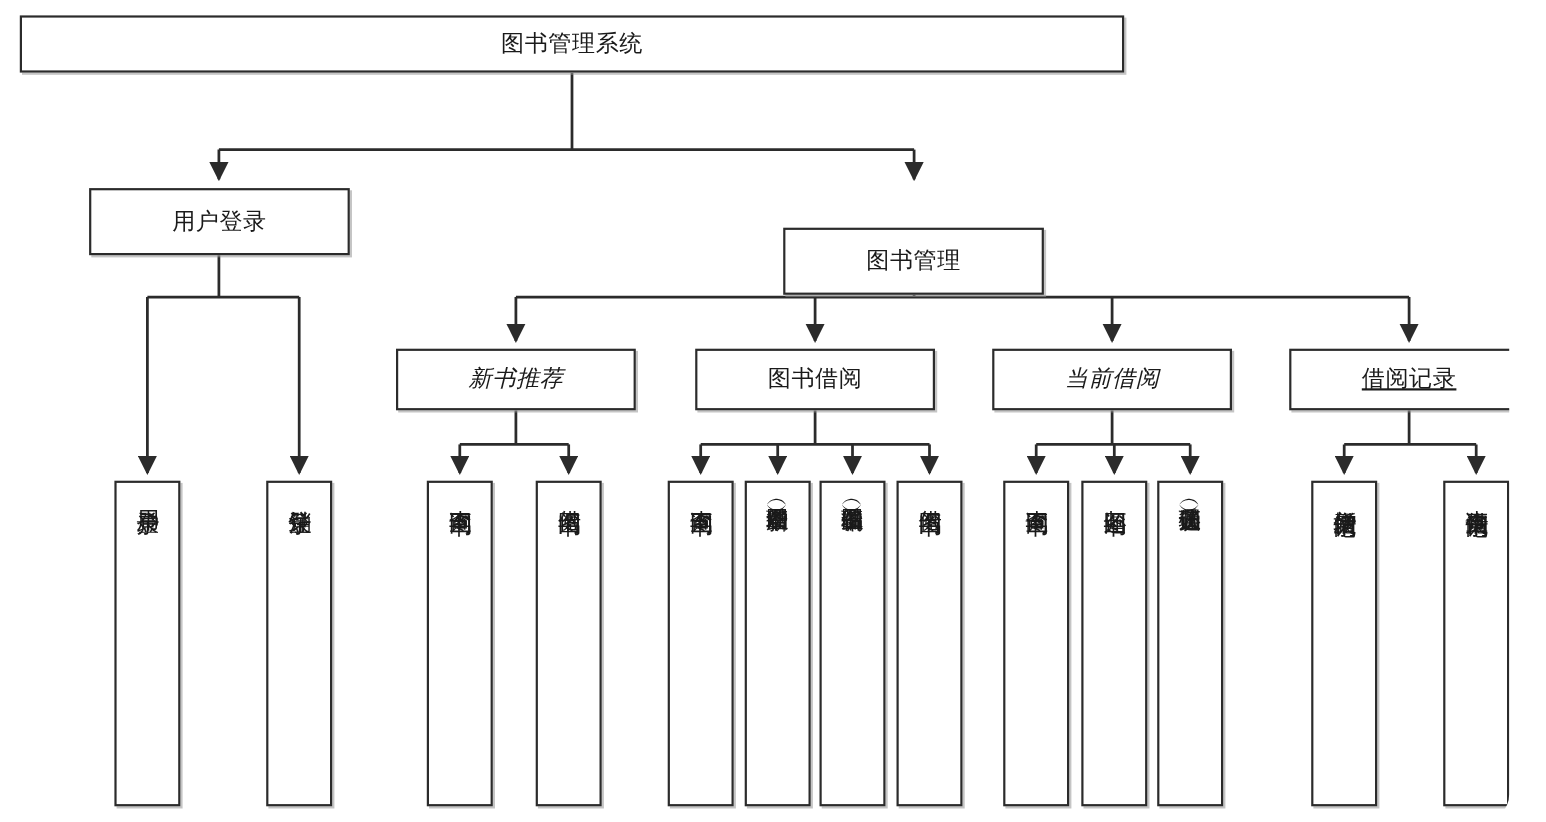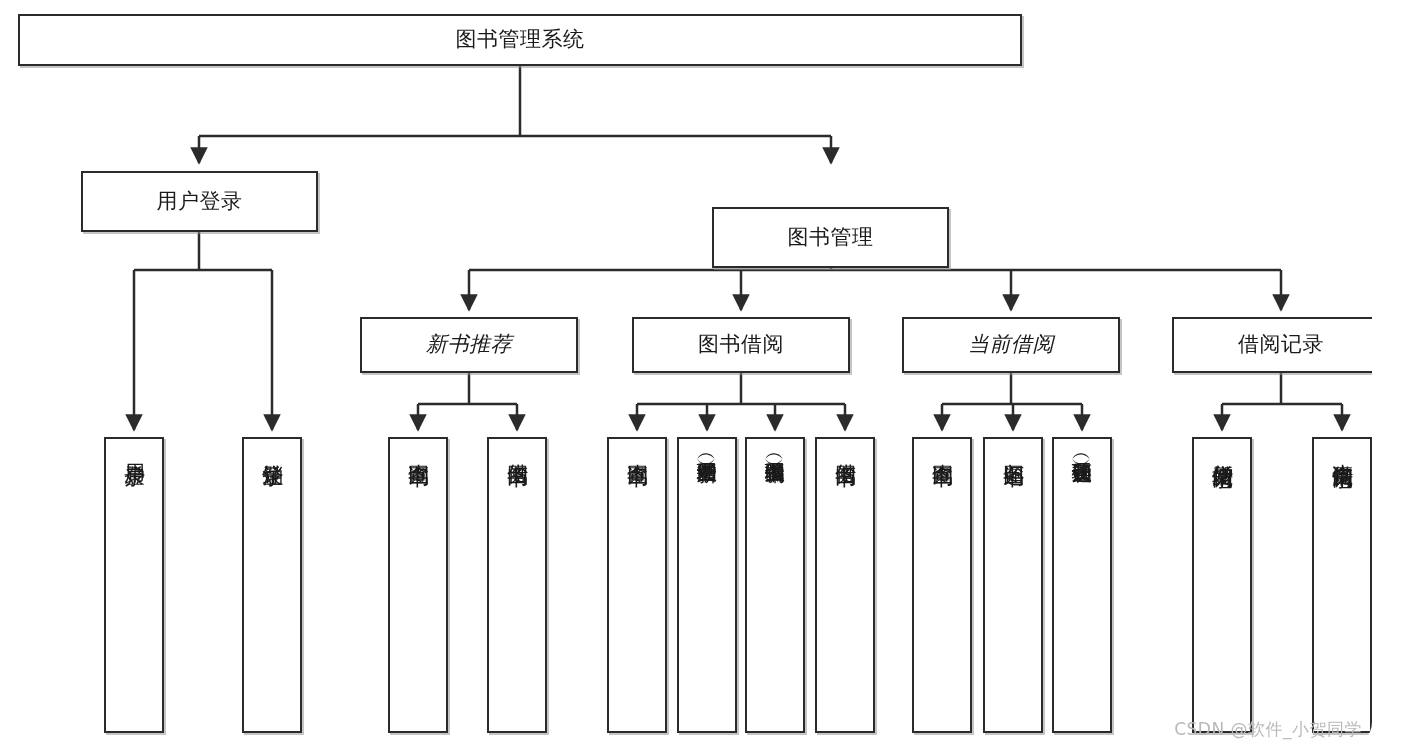--- a/index.html
+++ b/index.html
@@ -142,21 +142,21 @@
 
   <div class="node horizontal" style="left:360px; top:317px; width:218px; height:56px;font-style:italic;">
     <span class="node-label">新书推荐</span>
   </div>
   <div class="node horizontal" style="left:632px; top:317px; width:218px; height:56px;">
     <span class="node-label">图书借阅</span>
   </div>
   <div class="node horizontal" style="left:902px; top:317px; width:218px; height:56px;font-style:italic;">
     <span class="node-label">当前借阅</span>
   </div>
-  <div class="node horizontal" style="left:1172px; top:317px; width:218px; height:56px;">
+  <div class="node horizontal" style="left:1172px; top:317px; width:218px; height:56px;text-decoration:underline;">
     <span class="node-label">借阅记录</span>
   </div>
 
   <div class="node vertical" style="left:104px; top:437px; width:60px; height:296px;">
     <span class="node-label">用户登录</span>
   </div>
   <div class="node vertical" style="left:242px; top:437px; width:60px; height:296px;">
     <span class="node-label">注销登录</span>
   </div>
   <div class="node vertical" style="left:388px; top:437px; width:60px; height:296px;">
@@ -186,15 +186,14 @@
   <div class="node vertical tall" style="left:1052px; top:437px; width:60px; height:296px;">
     <span class="node-label">确认归还（管理员）</span>
   </div>
   <div class="node vertical" style="left:1192px; top:437px; width:60px; height:296px;">
     <span class="node-label">新增借阅记录</span>
   </div>
   <div class="node vertical" style="left:1312px; top:437px; width:60px; height:296px;">
     <span class="node-label">查询借阅记录</span>
   </div>
 
-  <div id="watermark">CSDN @软件_小贺同学</div>
 
 </div>
 
 </body></html>

